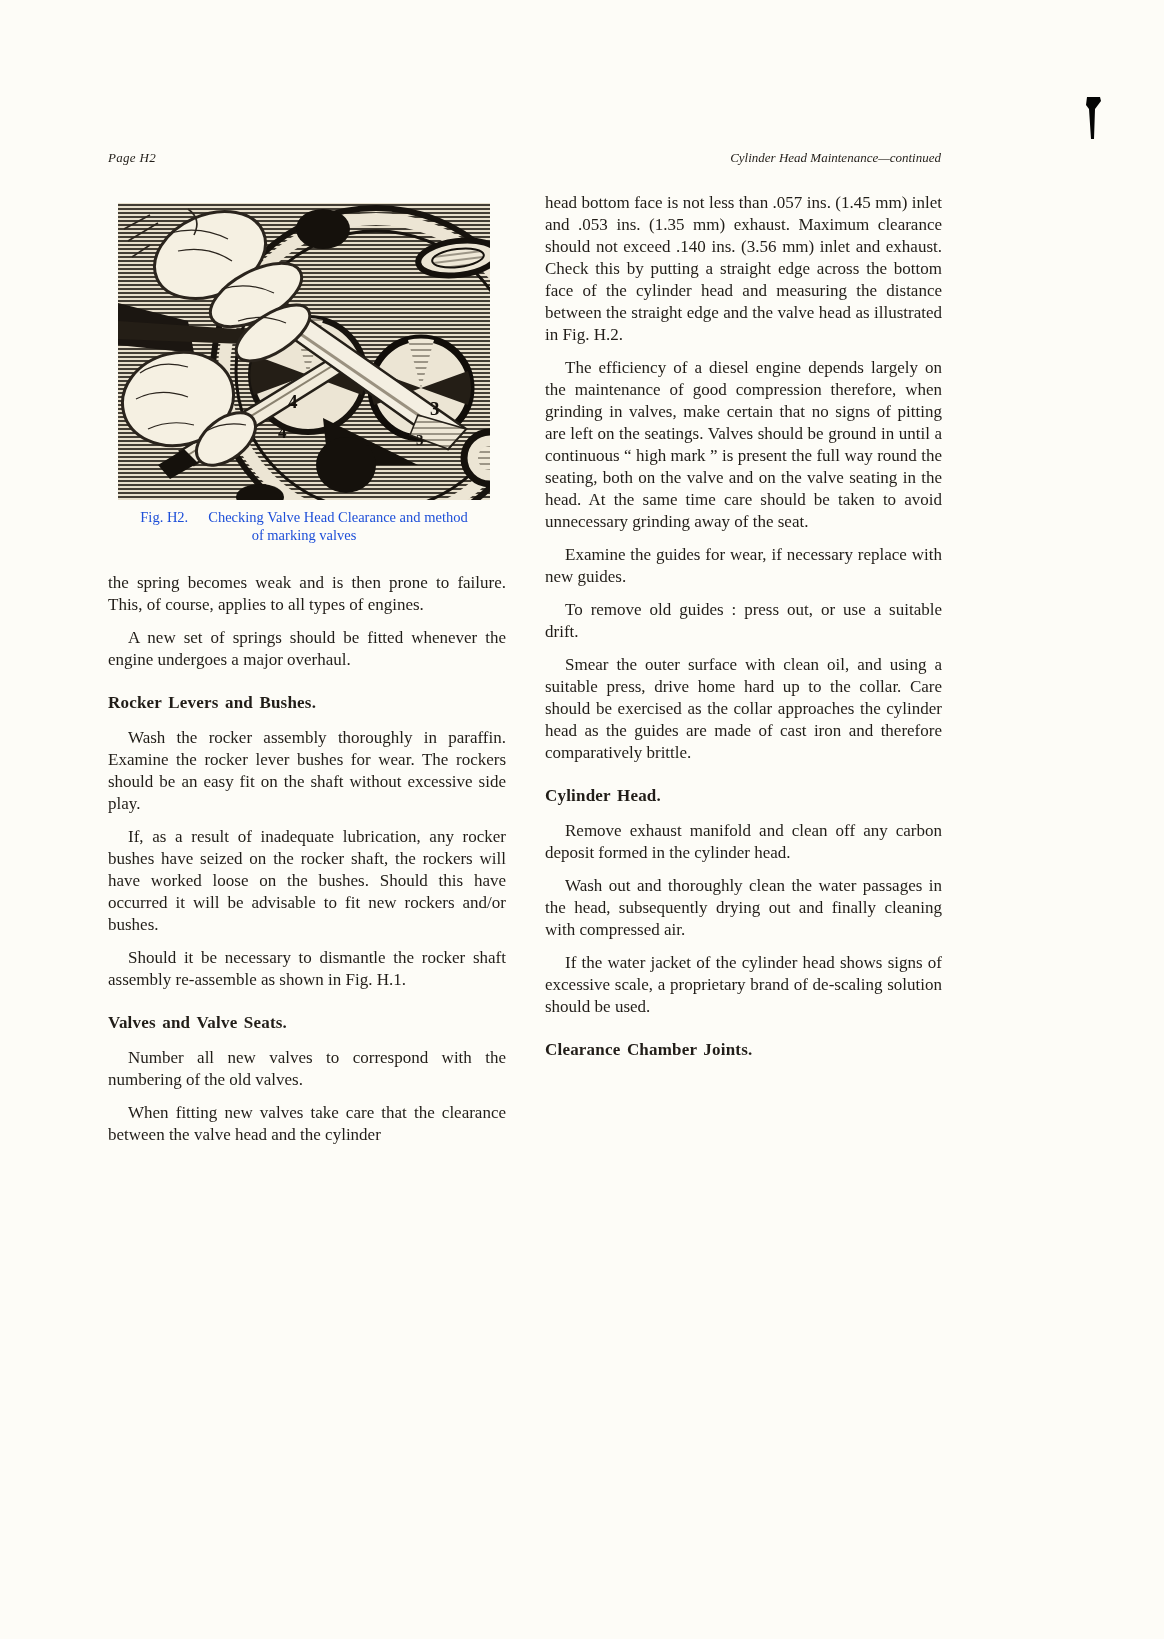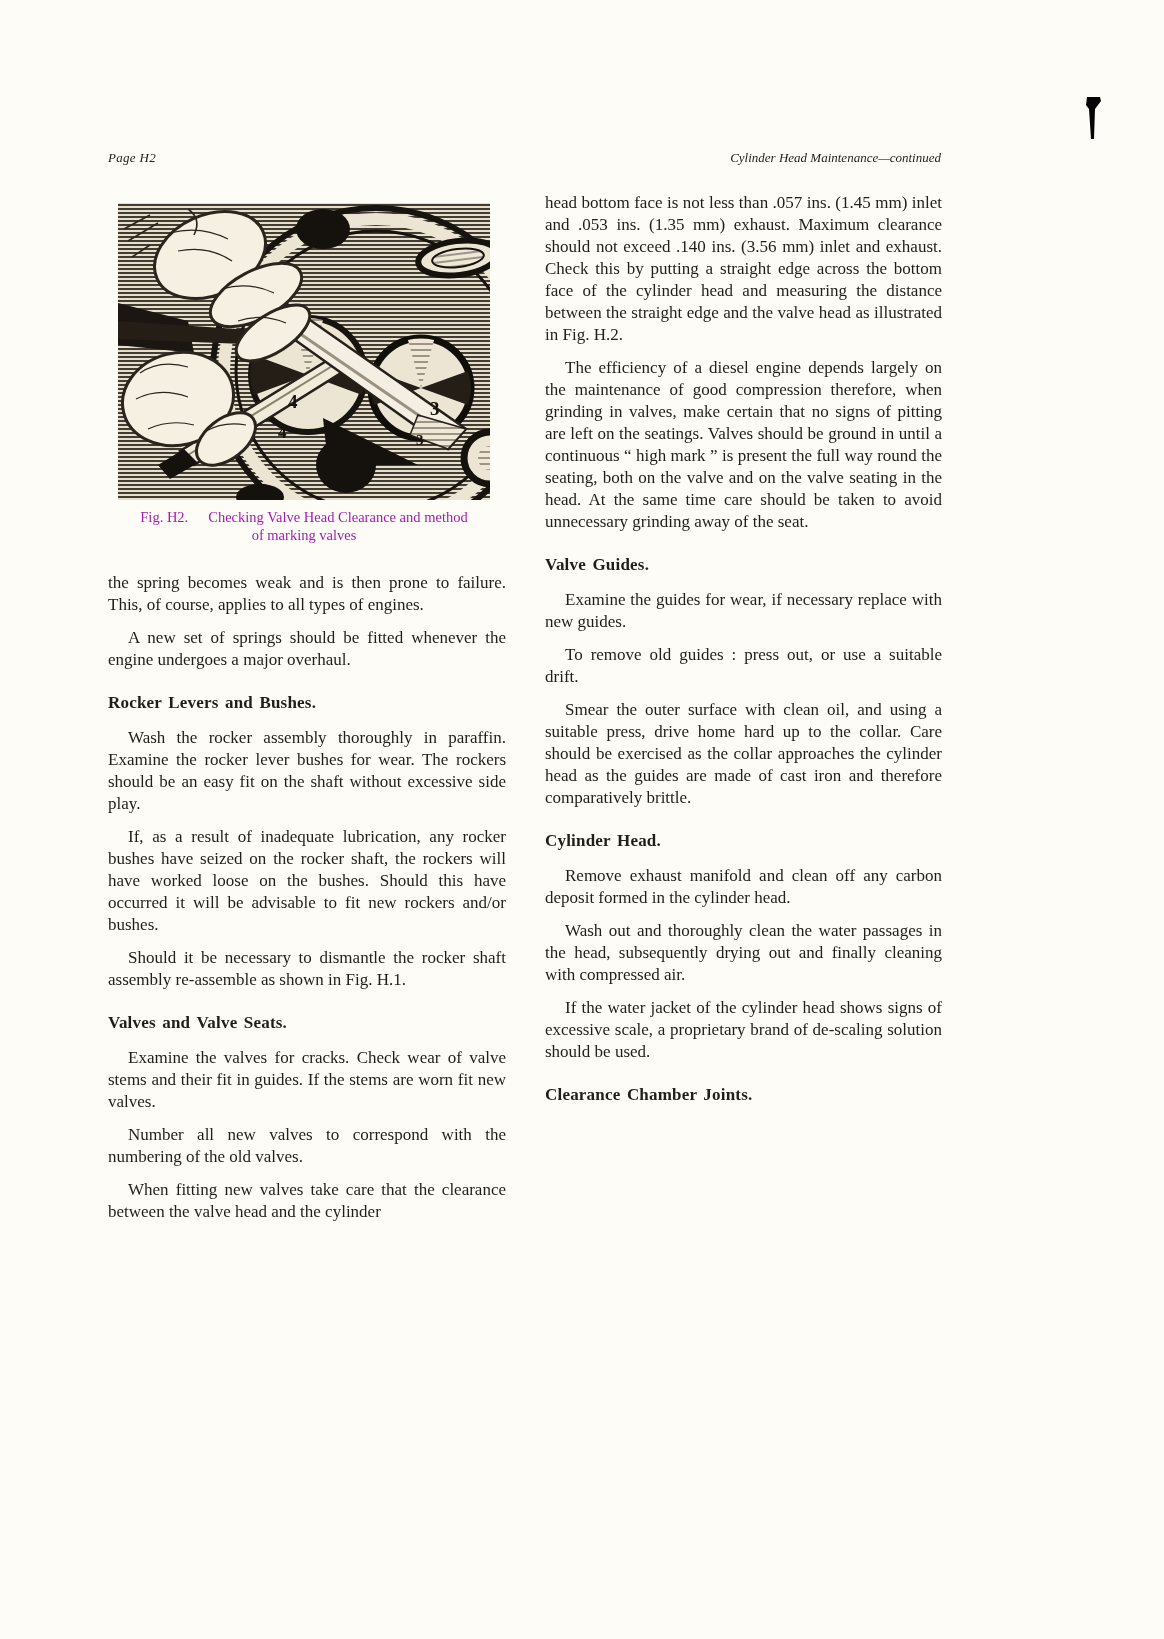--- a/index.html
+++ b/index.html
@@ -15,21 +15,21 @@
     position:absolute; left:108px; top:150px; width:833px;
     display:flex; justify-content:space-between;
     font-size:13px; font-style:italic;
   }
   .running-header .pg { letter-spacing:.3px; }
   .figure-wrap {
     position:absolute; left:118px; top:203px; width:372px; height:297px;
   }
   .figure-caption {
     position:absolute; left:104px; top:509px; width:400px;
-    text-align:center; font-size:14.5px; line-height:17.5px; color:#a21caf;
+    text-align:center; font-size:14.5px; line-height:17.5px; color:#1d4ed8;
   }
   .figure-caption .fig-label { margin-right:20px; }
   .col {
     position:absolute; text-align:justify;
     font-size:17px; line-height:22px;
   }
   .col-left  { left:108px; top:572px;  width:398px; }
   .col-right { left:545px; top:192px; width:397px; }
   .col p { margin:0 0 11px 0; text-indent:20px; }
   .col p.cont { text-indent:0; }
@@ -163,29 +163,27 @@
   </div>
 
   <div class="col col-left">
     <p class="cont">the spring becomes weak and is then prone to failure.  This, of course, applies to all types of engines.</p>
     <p>A new set of springs should be fitted whenever the engine undergoes a major overhaul.</p>
     <h3>Rocker Levers and Bushes.</h3>
     <p>Wash the rocker assembly thoroughly in paraffin. Examine the rocker lever bushes for wear.  The rockers should be an easy fit on the shaft without excessive side play.</p>
     <p>If, as a result of inadequate lubrication, any rocker bushes have seized on the rocker shaft, the rockers will have worked loose on the bushes. Should this have occurred it will be advisable to fit new rockers and/or bushes.</p>
     <p>Should it be necessary to dismantle the rocker shaft assembly re-assemble as shown in Fig. H.1.</p>
     <h3>Valves and Valve Seats.</h3>
-    <p>Examine the valves for cracks.  Check wear of valve stems and their fit in guides.  If the stems are worn fit new valves.</p>
     <p>Number all new valves to correspond with the numbering of the old valves.</p>
     <p>When fitting new valves take care that the clearance between the valve head and the cylinder</p>
   </div>
 
   <div class="col col-right">
     <p class="cont">head bottom face is not less than .057 ins. (1.45 mm) inlet and .053 ins. (1.35 mm) exhaust.  Maximum clearance should not exceed .140 ins. (3.56 mm) inlet and exhaust.  Check this by putting a straight edge across the bottom face of the cylinder head and measuring the distance between the straight edge and the valve head as illustrated in Fig. H.2.</p>
     <p>The efficiency of a diesel engine depends largely on the maintenance of good compression therefore, when grinding in valves, make certain that no signs of pitting are left on the seatings.  Valves should be ground in until a continuous “ high mark ” is present the full way round the seating, both on the valve and on the valve seating in the head.  At the same time care should be taken to avoid unnecessary grinding away of the seat.</p>
-    <h3>Valve Guides.</h3>
     <p>Examine the guides for wear, if necessary replace with new guides.</p>
     <p>To remove old guides : press out, or use a suitable drift.</p>
     <p>Smear the outer surface with clean oil, and using a suitable press, drive home hard up to the collar.  Care should be exercised as the collar approaches the cylinder head as the guides are made of cast iron and therefore comparatively brittle.</p>
     <h3>Cylinder Head.</h3>
     <p>Remove exhaust manifold and clean off any carbon deposit formed in the cylinder head.</p>
     <p>Wash out and thoroughly clean the water passages in the head, subsequently drying out and finally cleaning with compressed air.</p>
     <p>If the water jacket of the cylinder head shows signs of excessive scale, a proprietary brand of de-scaling solution should be used.</p>
     <h3>Clearance Chamber Joints.</h3>
   </div>
 

